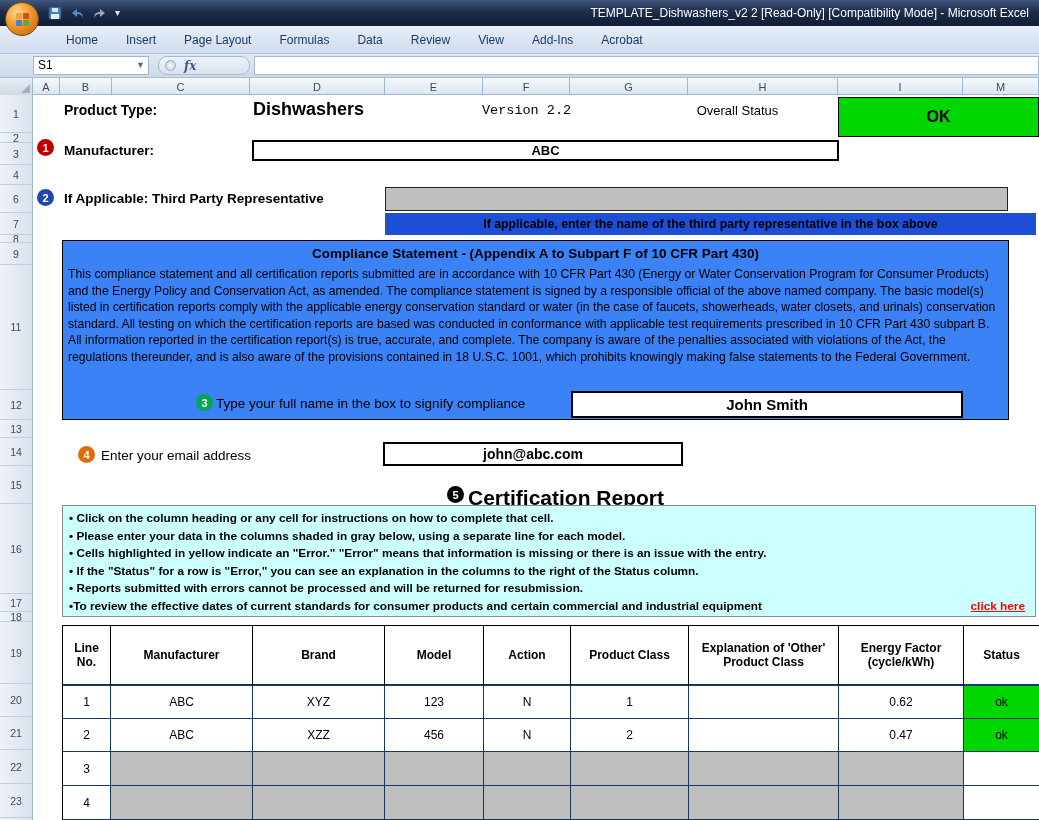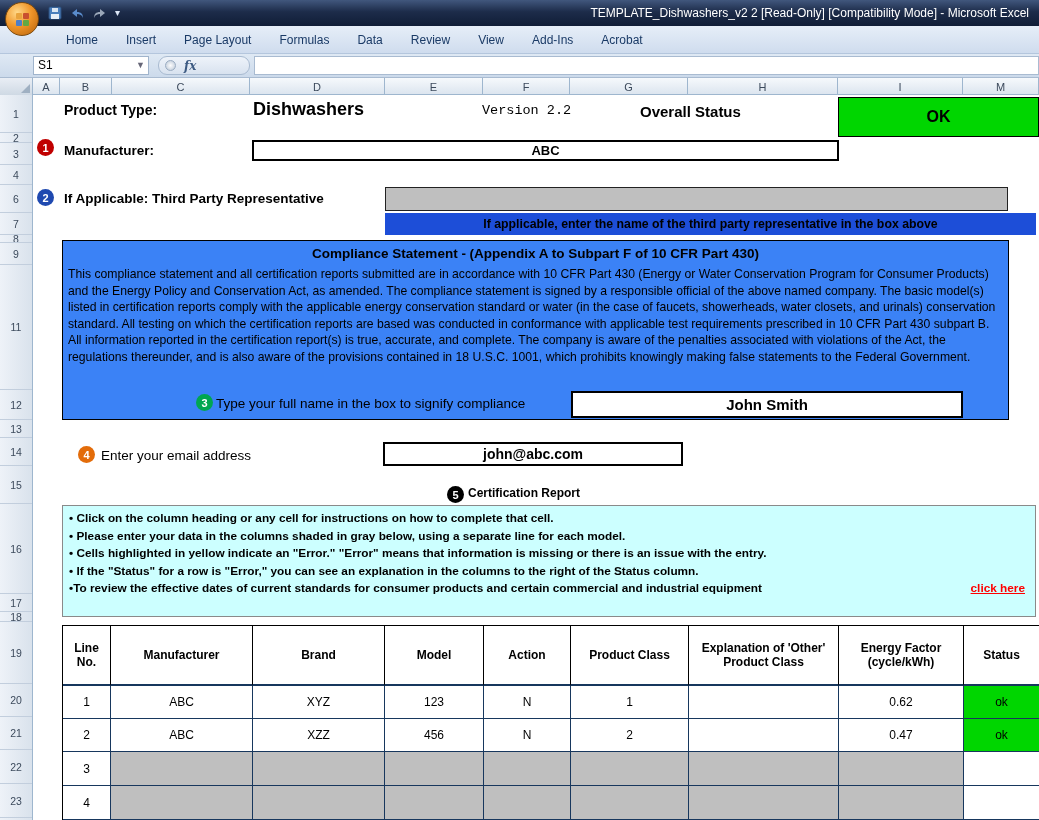--- a/index.html
+++ b/index.html
@@ -187,21 +187,21 @@
     <div class="rh" style="height:62px;">19</div>
     <div class="rh" style="height:33px;">20</div>
     <div class="rh" style="height:33px;">21</div>
     <div class="rh" style="height:34px;">22</div>
     <div class="rh" style="height:34px;">23</div>
   </div>
 
   <div class="abs" style="left:64px; top:102px; font-weight:bold; font-size:14px;">Product Type:</div>
   <div class="abs" style="left:253px; top:99px; font-weight:bold; font-size:18px;">Dishwashers</div>
   <div class="abs" style="left:482px; top:103px; font-size:13.5px;font-family:Liberation Mono, monospace;">Version 2.2</div>
-  <div class="abs" style="left:640px; top:103px; width:195px; text-align:left; font-weight:bold; font-size:15px;">Overall Status</div>
+  <div class="abs" style="left:640px; top:103px; width:195px; text-align:center; font-weight:normal; font-size:13px;">Overall Status</div>
   <div class="okbox">OK</div>
 
   <div class="badge b1" style="left:37px; top:139px;">1</div>
   <div class="abs" style="left:64px; top:143px; font-weight:bold; font-size:13.5px;">Manufacturer:</div>
   <div class="inputbox" style="left:252px; top:140px; width:587px; height:21px; font-size:13px;">ABC</div>
 
   <div class="badge b2" style="left:37px; top:189px;">2</div>
   <div class="abs" style="left:64px; top:191px; font-weight:bold; font-size:13.5px;">If Applicable:  Third Party Representative</div>
   <div class="graybox" style="left:385px; top:187px; width:623px; height:24px;"></div>
   <div class="graybar" style="left:385px; top:213px; width:651px; height:22px;">If applicable, enter the name of the third party representative in the box above</div>
@@ -212,27 +212,28 @@
   </div>
   <div class="badge b3" style="left:196px; top:394px;">3</div>
   <div class="abs" style="left:216px; top:396px; font-size:13.5px;">Type your full name in the box to signify compliance</div>
   <div class="inputbox" style="left:571px; top:391px; width:392px; height:27px; font-size:15px;">John Smith</div>
 
   <div class="badge b4" style="left:78px; top:446px;">4</div>
   <div class="abs" style="left:101px; top:448px; font-size:13.5px;">Enter your email address</div>
   <div class="inputbox" style="left:383px; top:442px; width:300px; height:24px; font-size:14px;">john@abc.com</div>
 
   <div class="badge b5" style="left:447px; top:486px;">5</div>
-  <div class="abs" style="left:468px; top:486px; font-weight:bold; font-size:12px;">Certification Report</div>
+  <div class="abs" style="left:468px; top:486px; font-weight:bold; font-size:21px;">Certification Report</div>
 
   <div class="cyan">
     <div class="bullet">Click on the column heading or any cell for instructions on how to complete that cell.</div>
     <div class="bullet">Please enter your data in the columns shaded in gray below, using a separate line for each model.</div>
     <div class="bullet">Cells highlighted in yellow indicate an "Error."  "Error" means that information is missing or there is an issue with the entry.</div>
     <div class="bullet">If the "Status" for a row is "Error," you can see an explanation in the columns to the right of the Status column.</div>
+    <div class="bullet">Reports submitted with errors cannot be processed and will be returned for resubmission.</div>
     <div class="bullet last">
       <span>To review the effective dates of current standards for consumer products and certain commercial and industrial equipment</span>
       <a class="link">click here</a>
     </div>
   </div>
 
   <div class="ctable">
 
     <div class="th">Line No.</div>
     <div class="th">Manufacturer</div>

